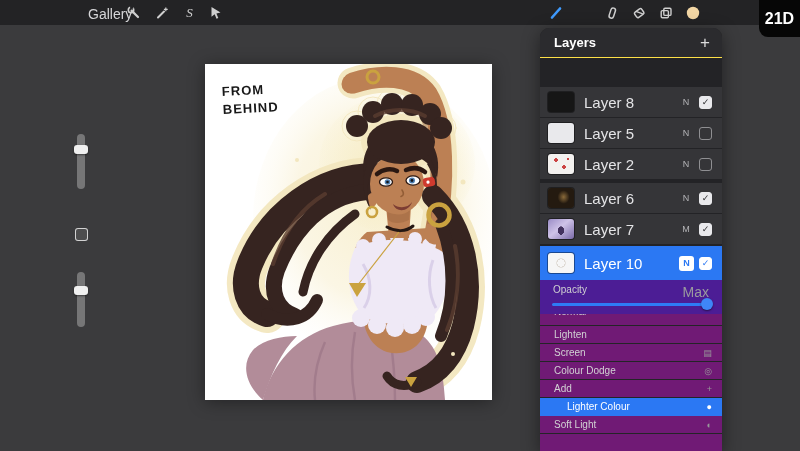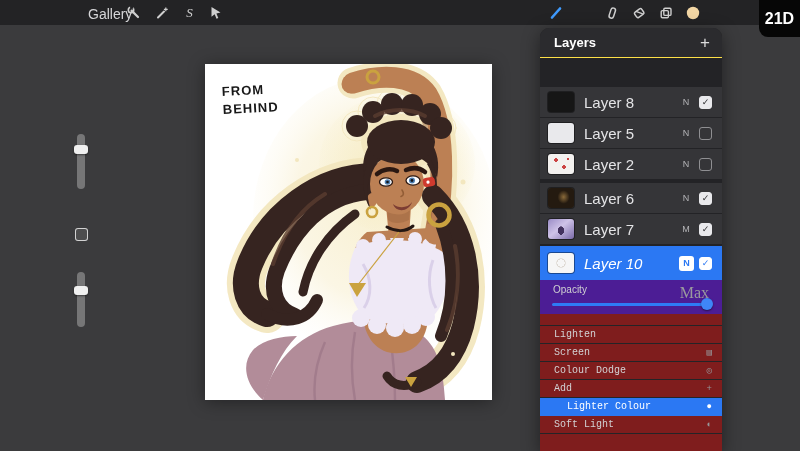--- a/index.html
+++ b/index.html
@@ -45,34 +45,34 @@
   .t4{background:radial-gradient(5px 7px at 50% 58%,#43325e 58%,transparent 62%),
        linear-gradient(140deg,#9a8cc6 0%,#cfc3e8 45%,#7a6aa8 100%);}
   .t5{background:radial-gradient(7px 7px at 50% 50%,transparent 52%,#cfc7bd 56%,transparent 72%),#f6f6f6;}
   .lname{margin-left:10px;font-size:15px;color:#e4e4e6;flex:1;}
   .blend{font-size:9px;color:#b5b5b8;width:16px;text-align:center;margin-right:5px;line-height:15px;}
   .chk{width:13px;height:13px;border:1.5px solid #8f8f92;border-radius:3px;margin-right:10px;box-sizing:border-box;position:relative;flex:none;}
   .chk span{display:none;position:absolute;left:0;top:0;width:100%;font-size:9px;line-height:10px;text-align:center;color:#2b2b2e;}
   .chk.on{background:#e9e9ec;border-color:#e9e9ec;}
   .chk.on span{display:block;}
   .layer-row.selected{background:#2b78f3;}
-  .layer-row.selected .lname{color:#fff;font-style:italic;}
+  .layer-row.selected .lname{color:#fff;}
   .layer-row.selected .blend{background:#fff;color:#2b78f3;width:15px;height:15px;border-radius:3px;font-weight:bold;}
   .layer-row.selected .chk{border-color:#fff;}
   .layer-row.selected .chk.on{background:#fff;}
   .layer-row.selected .chk.on span{color:#2b78f3;}
 
   .opacity-block{position:absolute;left:0;top:252px;width:100%;height:34px;background:#4c1d95;}
   .op-labels{position:absolute;left:0;top:4px;width:100%;display:flex;justify-content:space-between;box-sizing:border-box;padding:0 13px;}
   .op-name{font-size:10px;color:#cfcfd2;}
-  .op-val{font-size:16px;color:#9a9a9e;font-family:Liberation Serif, serif;}
+  .op-val{font-size:14px;color:#9a9a9e;}
   .op-track{position:absolute;left:12px;right:12px;top:23px;height:3px;background:#2e7bf6;border-radius:2px;}
   .op-knob{position:absolute;right:9px;top:18px;width:12px;height:12px;border-radius:50%;background:#3f86f7;box-shadow:0 1px 2px rgba(0,0,0,.5);}
 
-  .bm-list{position:absolute;left:0;top:286px;width:100%;bottom:0;background:#7f1d1d;font-family:Liberation Mono, monospace;}
+  .bm-list{position:absolute;left:0;top:286px;width:100%;bottom:0;background:#701a75;}
   .bm-row{height:18px;display:flex;align-items:center;border-bottom:1px solid #242427;box-sizing:border-box;}
   .bm-partial{height:11px;overflow:hidden;border-bottom:1px solid #242427;}
   .bm-partial .bm-label{display:block;margin-top:-8px;}
   .bm-label{margin-left:14px;font-size:10px;color:#d2d2d4;flex:1;}
   .bm-icon{margin-right:10px;font-size:9px;color:#97979a;}
   .bm-row.selected{background:#2b78f3;border-bottom-color:#2b78f3;}
   .bm-row.selected .bm-label,.bm-row.selected .bm-icon{color:#fff;padding-left:13px;}
 </style>
 </head>
 <body>

